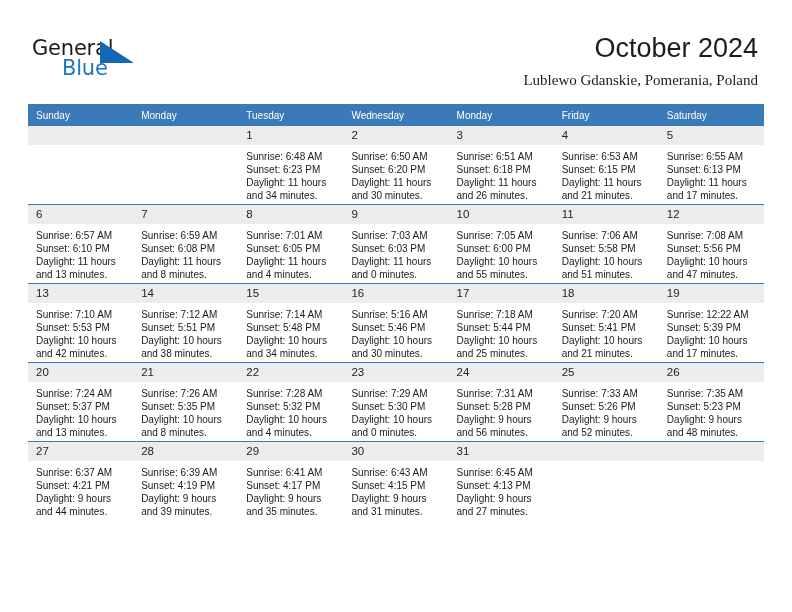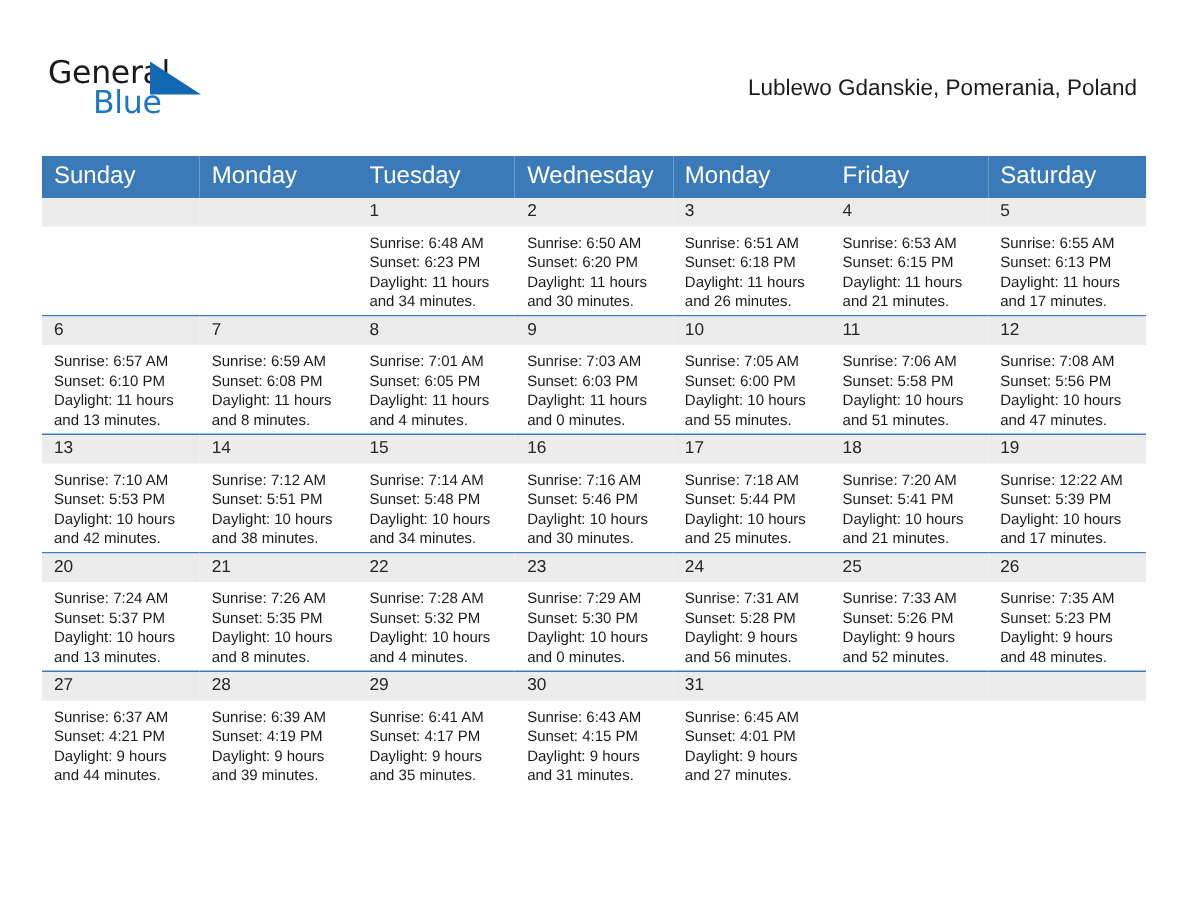--- a/index.html
+++ b/index.html
@@ -73,38 +73,39 @@
   .cal-title {
     font-size: 27px;
     color: #1c1c1c;
     line-height: 33px;
     white-space: nowrap;
   }
   .cal-sub {
     font-size: 15px;
     color: #1c1c1c;
     line-height: 22px;
-    margin-top: 16px;
+    margin-top: 4px;
     white-space: nowrap;
+    font-family: Liberation Serif, serif;
   }
 
   
   .cal {
     position: absolute;
     left: 28px;
     top: 104px;
     width: 736px;
     border-collapse: collapse;
     table-layout: fixed;
   }
   .cal th {
     background: #3a7ab8;
     color: #ffffff;
     font-weight: normal;
-    font-size: 16px;
+    font-size: 10px;
     text-align: left;
     padding: 5px 0 5px 8px;
     height: 12px;
     border: none;
   }
   .cal td {
     vertical-align: top;
     padding: 0;
     border: none;
     width: 105.14px;
@@ -150,20 +151,21 @@
 
   <div class="top">
 
     <div class="logo">
       <span class="logo-general">General</span>
       <span class="logo-tri"></span>
       <span class="logo-blue">Blue</span>
     </div>
 
     <div class="title-block">
+      <div class="cal-title">October 2024</div>
       <div class="cal-sub">Lublewo Gdanskie, Pomerania, Poland</div>
     </div>
 
   </div>
 
   <table class="cal">
     <thead>
       <tr>
         <th>Sunday</th>
         <th>Monday</th>
@@ -367,21 +369,21 @@
                 <div>Sunset: 5:48 PM</div>
                 <div>Daylight: 10 hours</div>
                 <div>and 34 minutes.</div>
               </div>
             </div>
           </td>
         <td>
             <div class="cell">
               <div class="daynum-band">16</div>
               <div class="cell-body">
-                <div>Sunrise: 7:16 AM</div>
+                <div>Sunrise: 5:16 AM</div>
                 <div>Sunset: 5:46 PM</div>
                 <div>Daylight: 10 hours</div>
                 <div>and 30 minutes.</div>
               </div>
             </div>
           </td>
         <td>
             <div class="cell">
               <div class="daynum-band">17</div>
               <div class="cell-body">
@@ -539,21 +541,21 @@
                 <div>Daylight: 9 hours</div>
                 <div>and 31 minutes.</div>
               </div>
             </div>
           </td>
         <td>
             <div class="cell">
               <div class="daynum-band">31</div>
               <div class="cell-body">
                 <div>Sunrise: 6:45 AM</div>
-                <div>Sunset: 4:01 PM</div>
+                <div>Sunset: 4:13 PM</div>
                 <div>Daylight: 9 hours</div>
                 <div>and 27 minutes.</div>
               </div>
             </div>
           </td>
         <td>
             <div class="cell empty">
               <div class="daynum-band"></div>
               <div class="cell-body">
                 <div></div>

